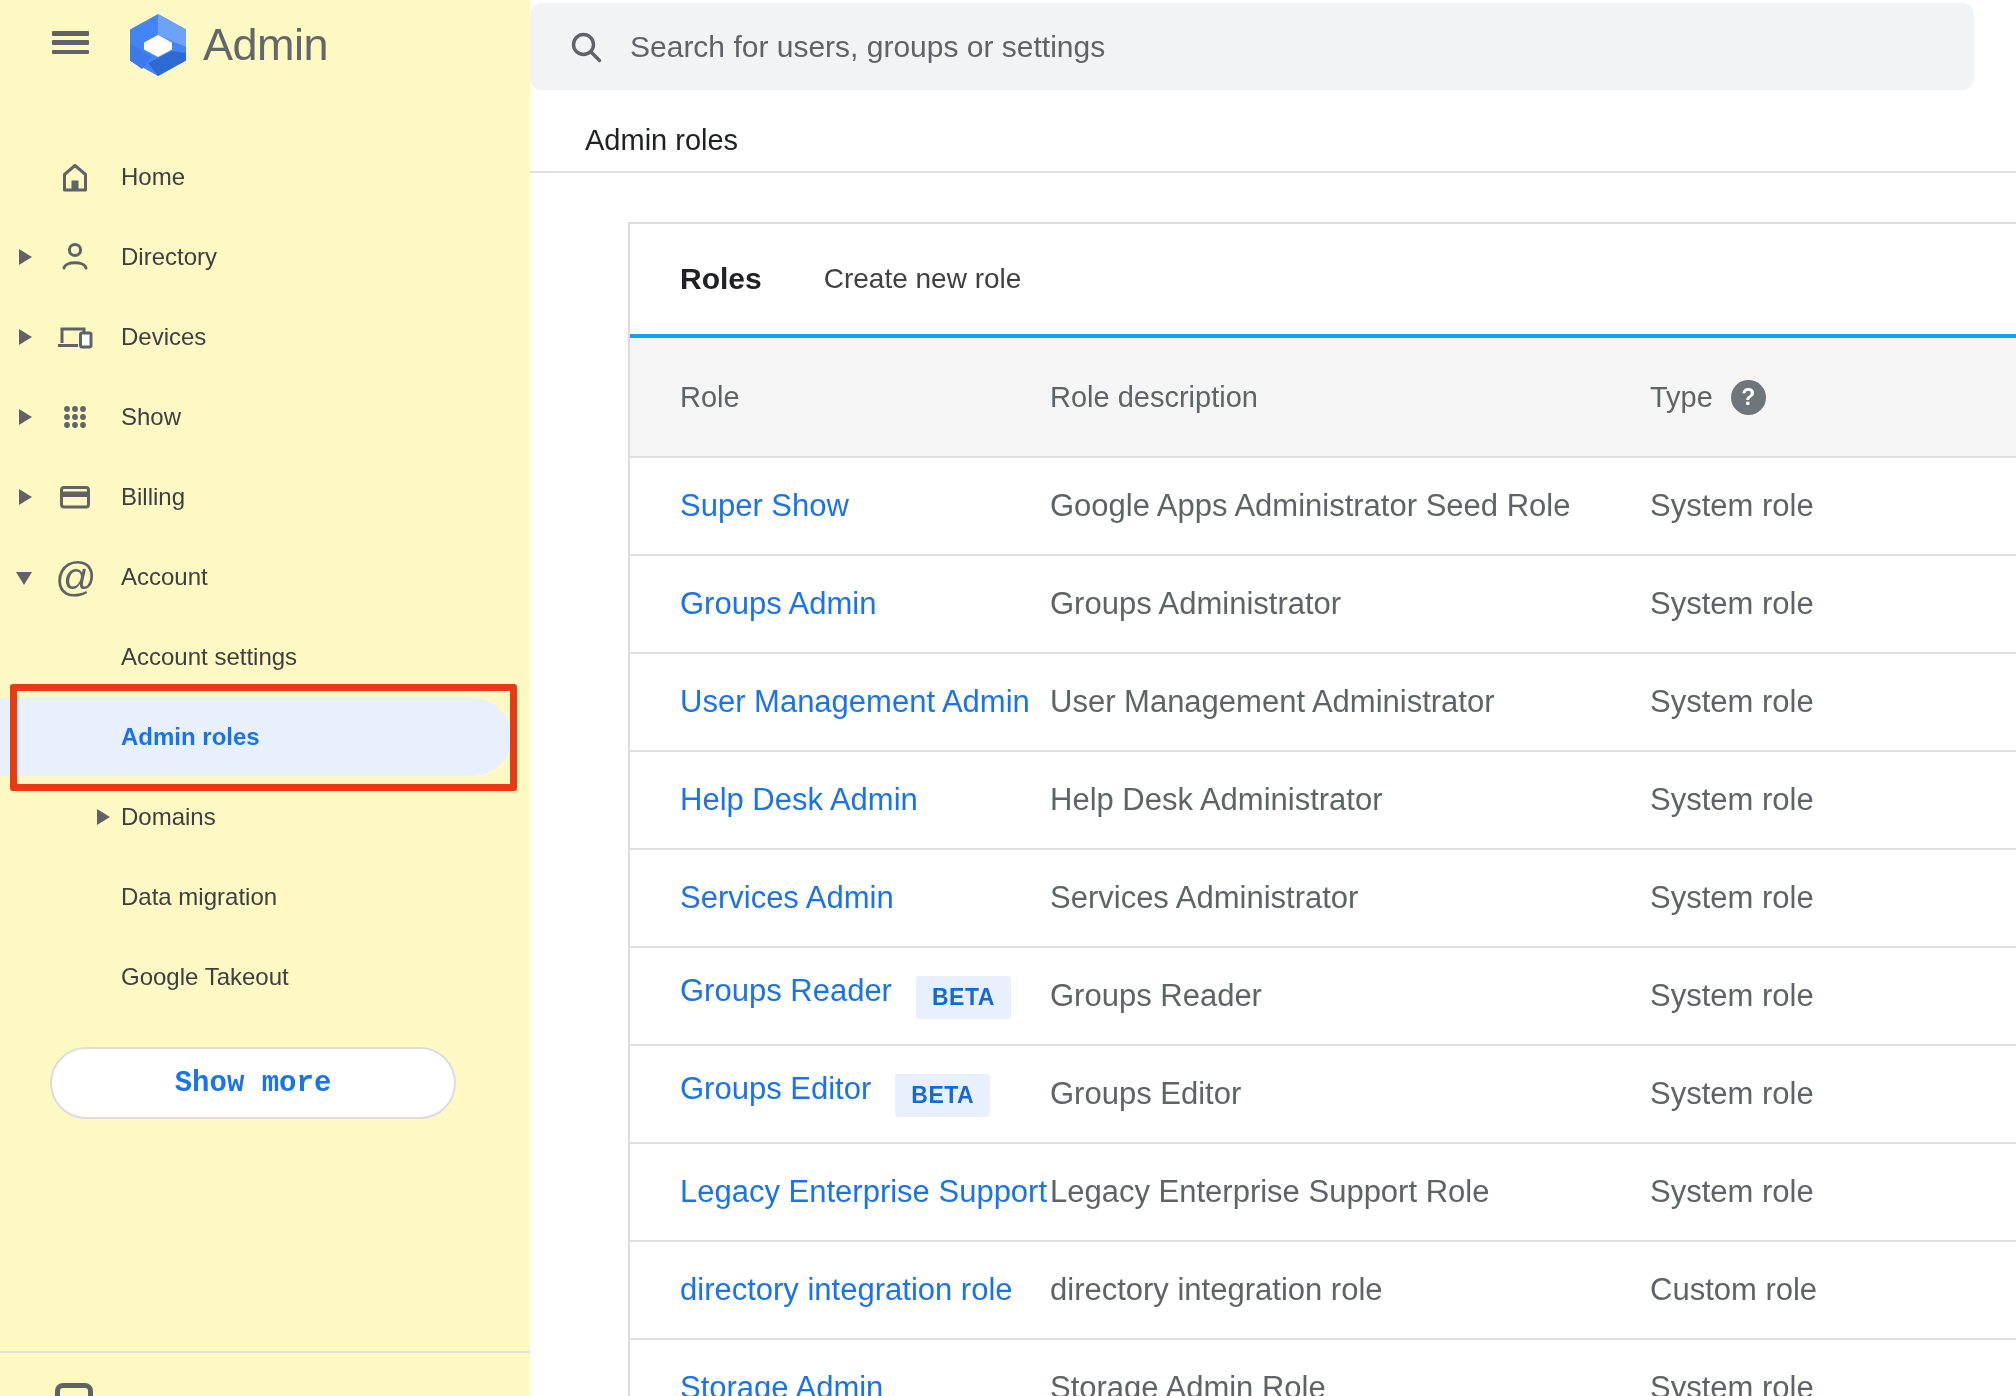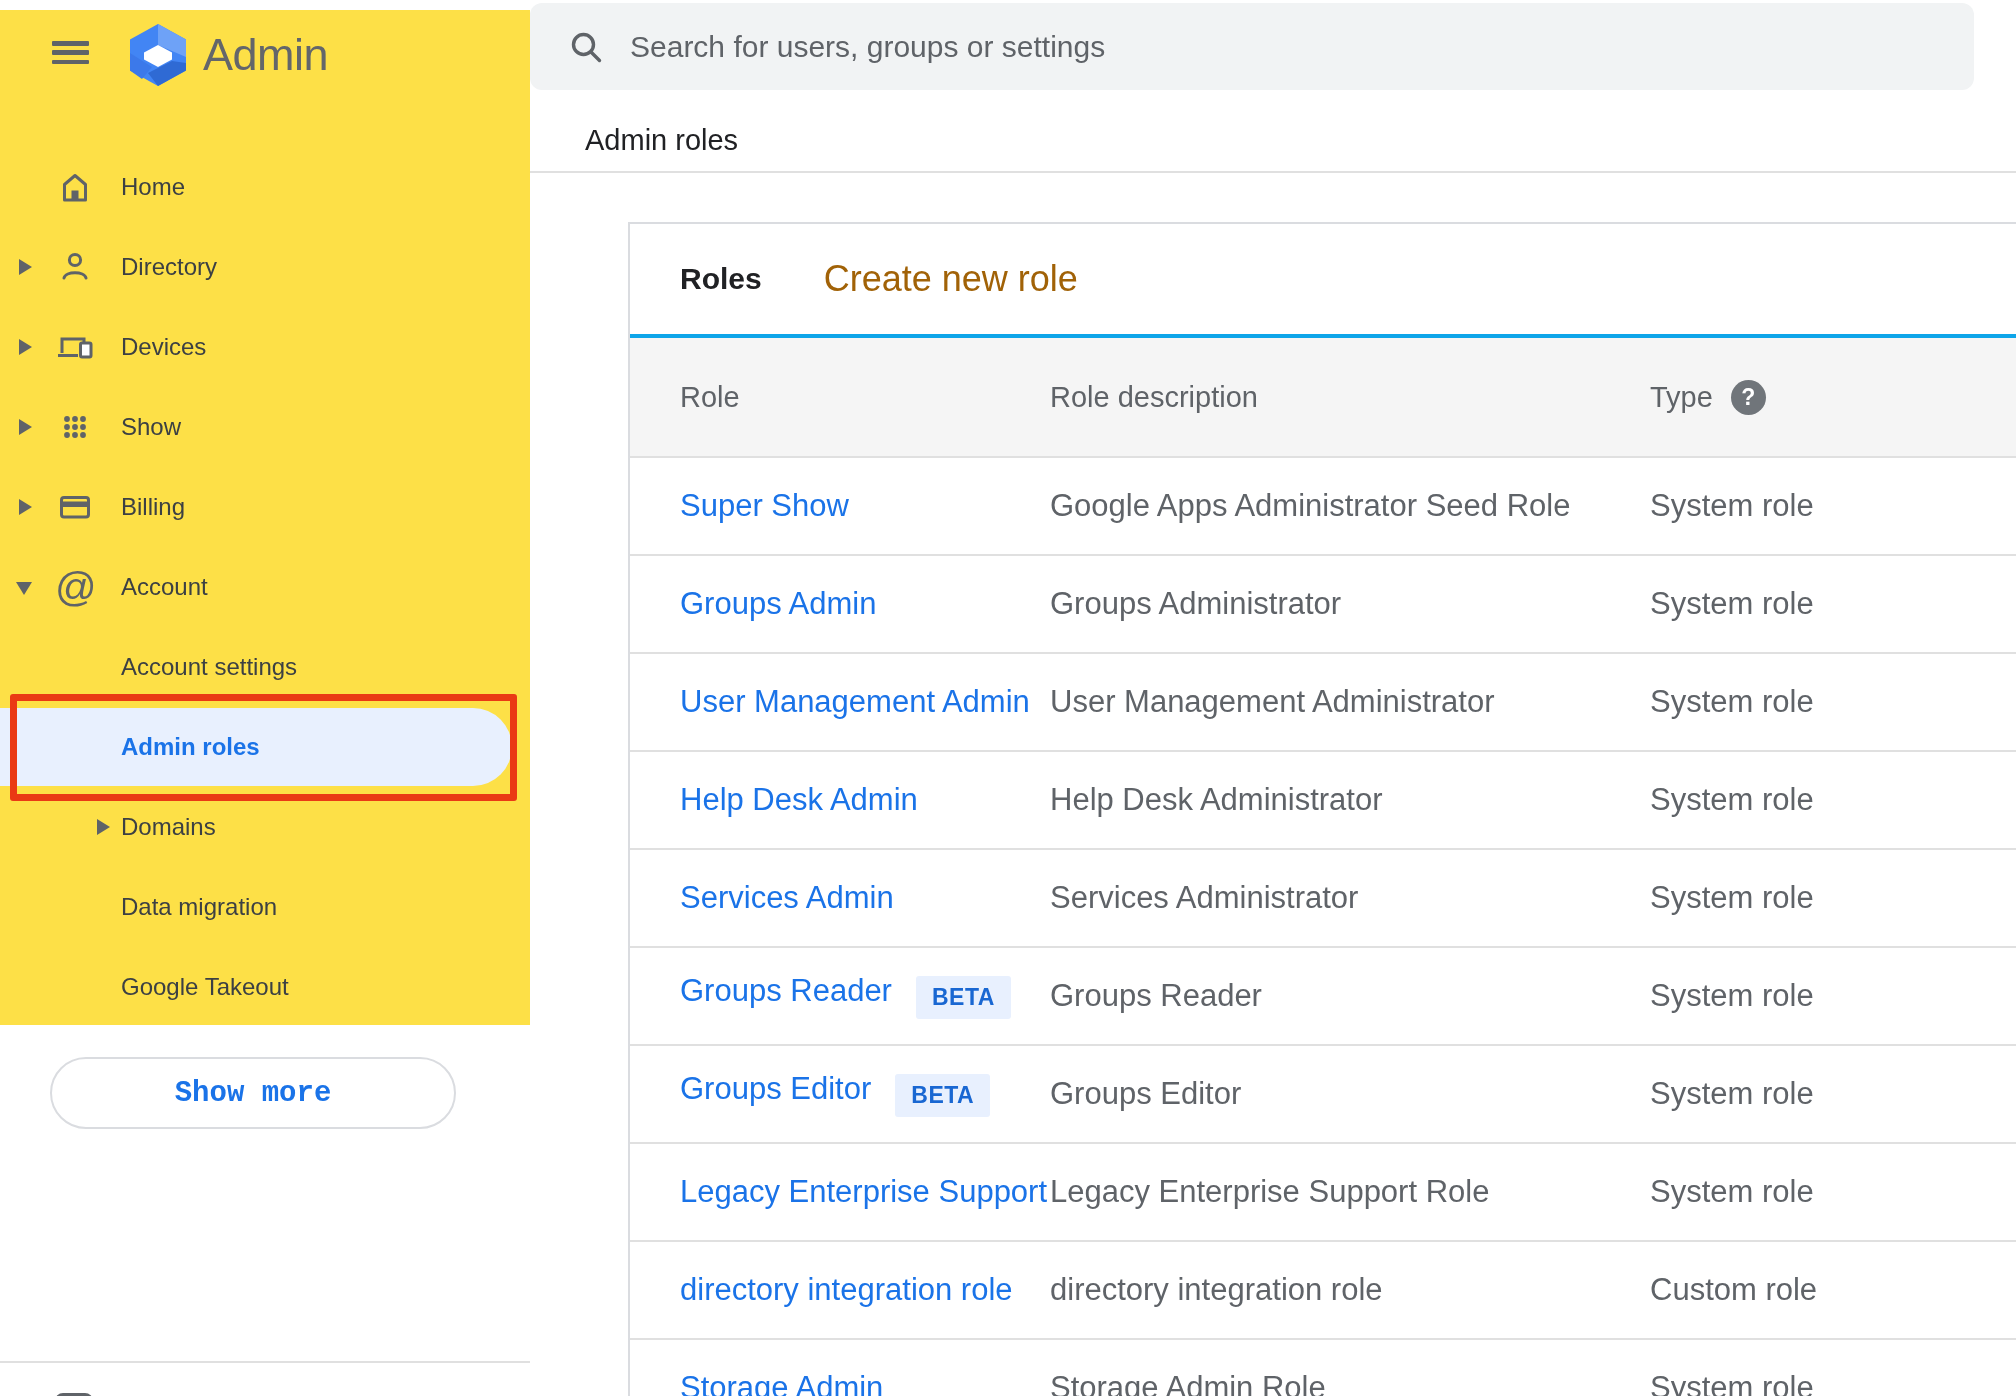--- a/index.html
+++ b/index.html
@@ -1,21 +1,21 @@
 <!DOCTYPE html>
 <html><head>
 <meta charset="utf-8">
 <style>
   * { margin:0; padding:0; box-sizing:border-box; }
   html,body { width:2016px; height:1396px; overflow:hidden; background:#fff;
     font-family:"Liberation Sans", sans-serif; }
   body { position:relative; }
 
   
-  .sidebar { position:absolute; left:0; top:10px; width:530px; height:1015px; background:#fde047; }
+  .sidebar { position:absolute; left:0; top:0; width:530px; height:1396px; background:#fef9c3; }
   .hamburger { position:absolute; left:52px; top:31px; width:37px; height:23px;
     display:flex; flex-direction:column; justify-content:space-between; cursor:pointer; }
   .hamburger .bar { height:4.5px; background:#5f6368; border-radius:1px; }
   .logo { position:absolute; left:128px; top:12px; height:66px; display:flex; align-items:center; cursor:pointer; }
   .logo svg { width:60px; height:64px; }
   .logo-text { font-size:45px; color:#63666a; margin-left:15px; letter-spacing:-0.5px; }
 
   .nav { position:absolute; left:0; top:137px; width:530px; }
   .nav-item { position:relative; height:80px; cursor:pointer; }
   .nav-label { position:absolute; left:121px; top:0; line-height:80px; font-size:24px; color:#3c4043; white-space:nowrap; }
@@ -53,21 +53,21 @@
 
   .breadcrumb { position:absolute; left:585px; top:122px; height:36px; line-height:36px;
     font-size:29px; color:#202124; }
   .topbar-divider { position:absolute; left:530px; top:171px; width:1486px; height:2px; background:#e0e0e0; }
 
   
   .card { position:absolute; left:628px; top:222px; width:1388px; height:1192px;
     background:#fff; border:2px solid #dadce0; border-right:none; border-bottom:none; }
   .card-header { height:110px; display:flex; align-items:center; padding-left:50px; }
   .card-title { font-size:30px; font-weight:700; color:#202124; }
-  .create-link { margin-left:62px; font-size:36px; color:#a16207; text-decoration:none; cursor:pointer; }
+  .create-link { margin-left:62px; font-size:28px; color:#404040; text-decoration:none; cursor:pointer; }
 
   .thead { height:124px; background:#f5f5f5; border-top:4px solid #0ea5e9; border-bottom:2px solid #e0e0e0;
     display:grid; grid-template-columns:370px 600px 1fr; align-items:center; padding-left:50px; }
   .th { font-size:29px; color:#5f6368; display:flex; align-items:center; }
   .help-circle { width:35px; height:35px; border-radius:50%; background:#70757a; color:#fff;
     font-size:23px; font-weight:700; display:inline-flex; align-items:center; justify-content:center;
     margin-left:18px; cursor:pointer; }
 
   .trow { height:98px; border-bottom:2px solid #e0e0e0;
     display:grid; grid-template-columns:370px 600px 1fr; align-items:center; padding-left:50px; }

